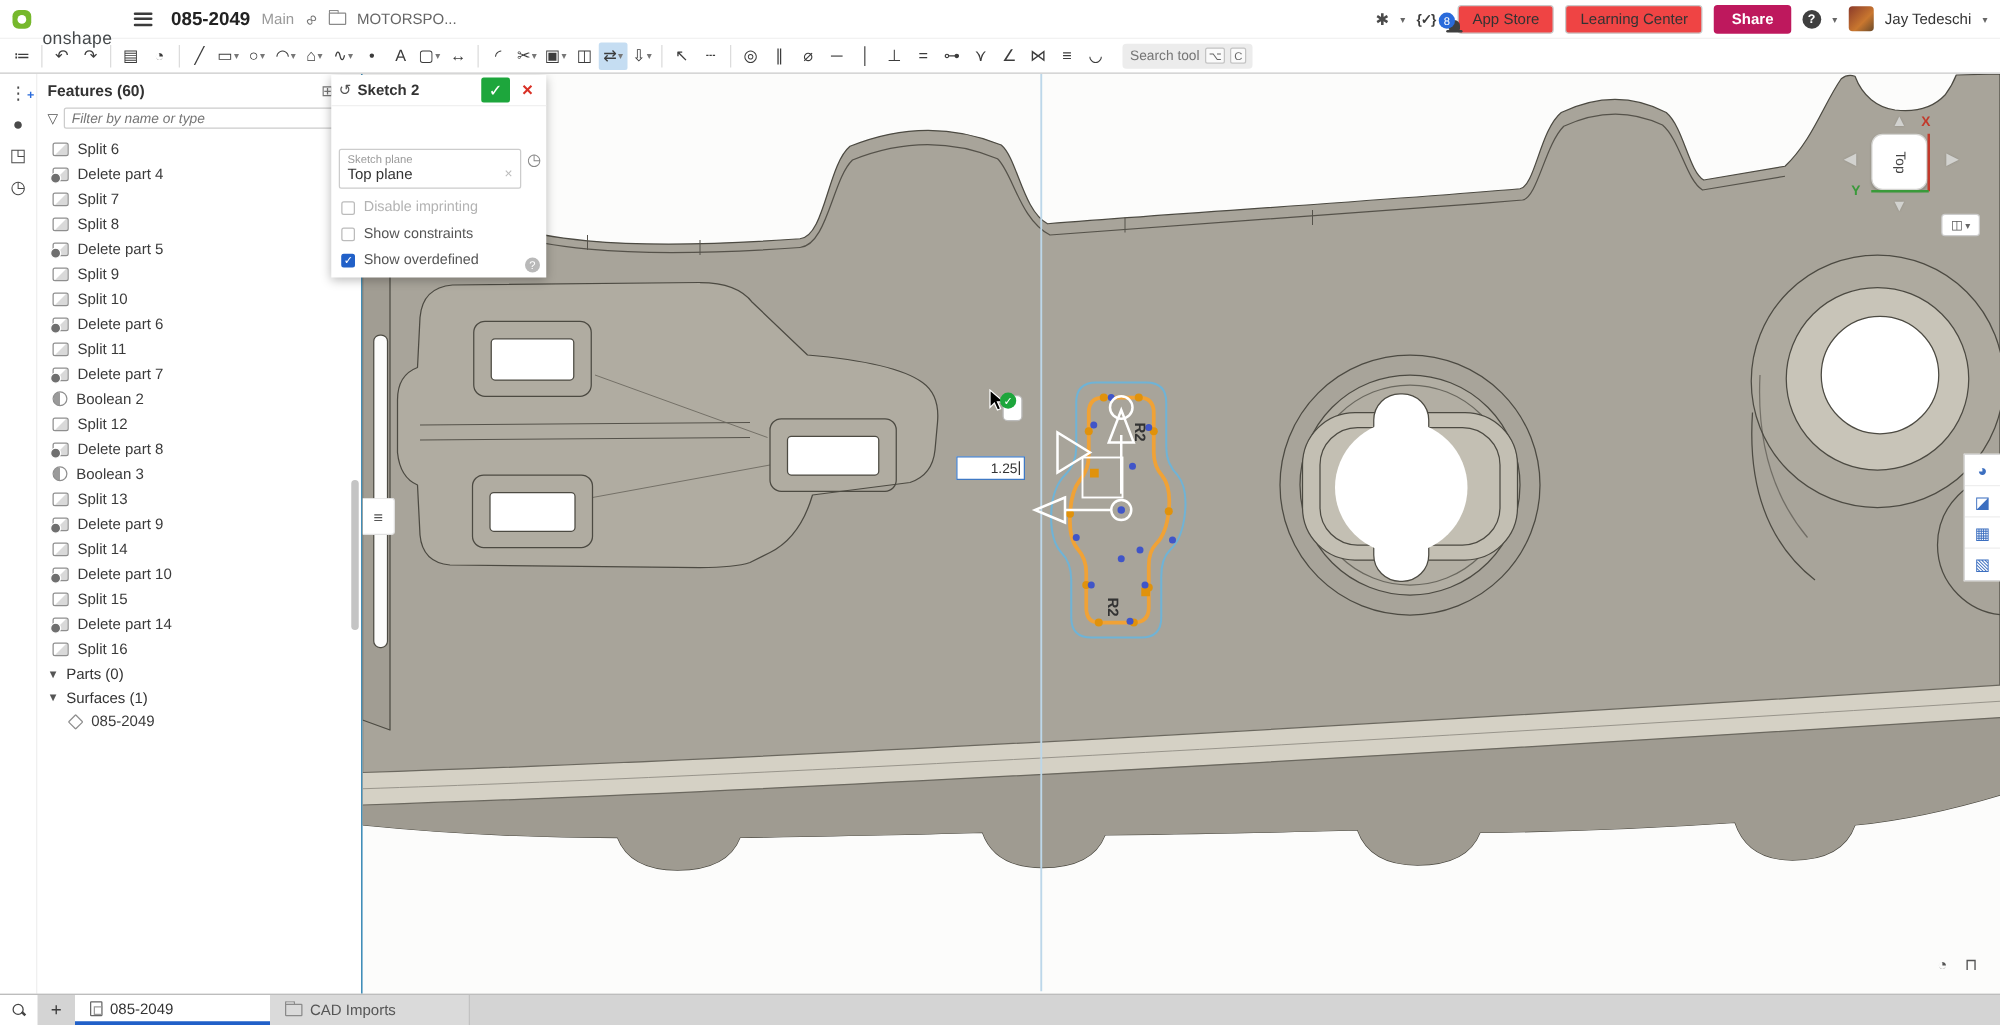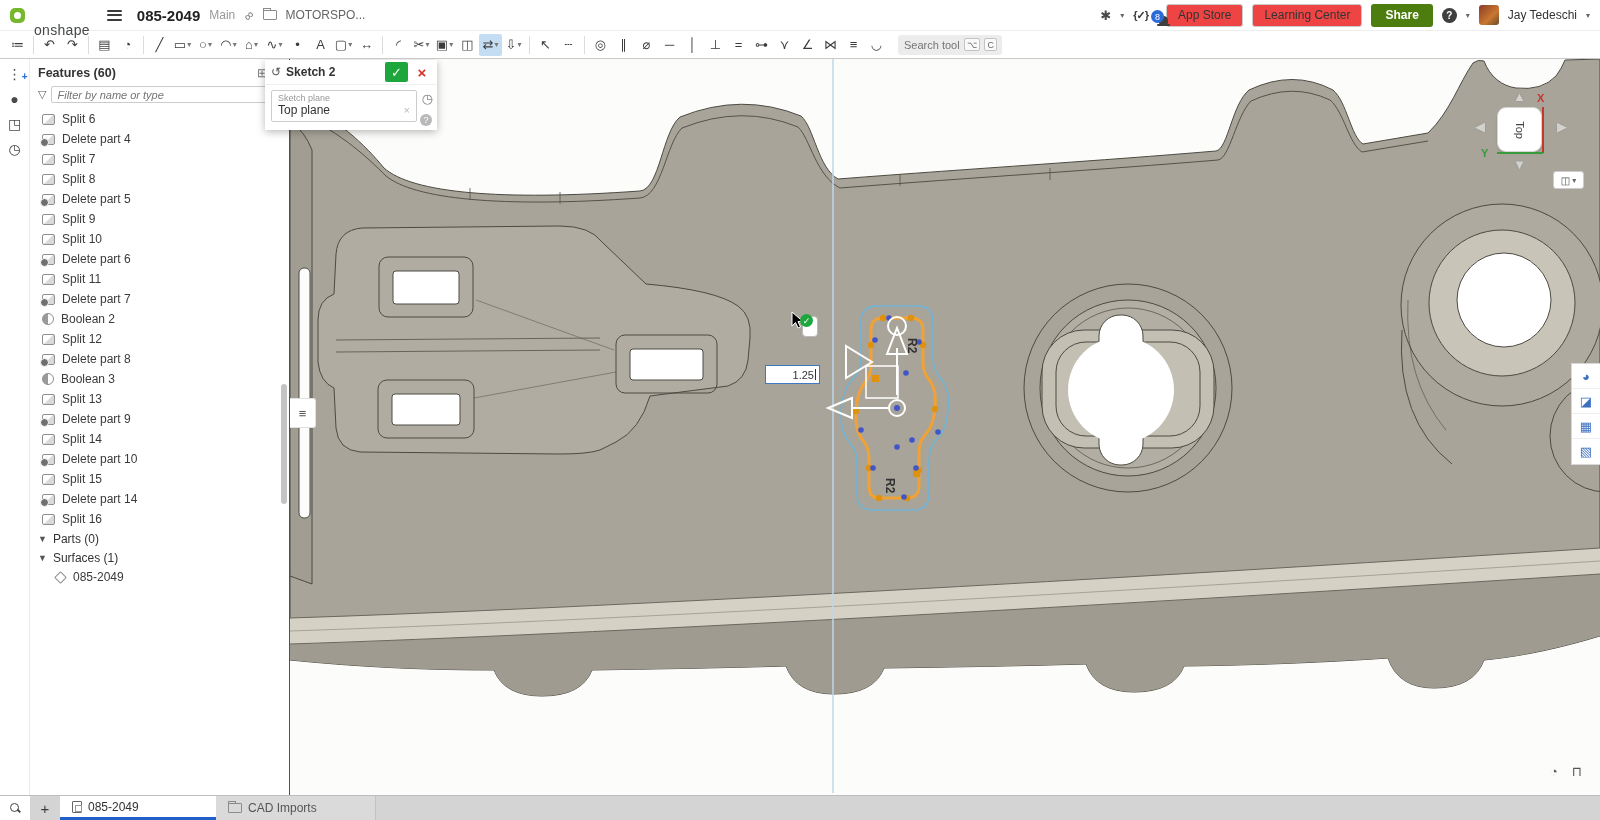--- a/index.html
+++ b/index.html
@@ -20,21 +20,21 @@
   .doc-folder { font-size:12px; color:#666; }
   .tb-right { margin-left:auto; display:flex; align-items:center; gap:9px; }
   .ic-sm { font-size:13px; color:#4a4a4a; }
   .caret { font-size:8px; color:#666; }
   .codechk { font-size:11px; color:#3c3c3c; letter-spacing:-1px; font-weight:bold; }
   .bell { position:relative; width:13px; height:13px; }
   .bell::before { content:""; position:absolute; left:2px; top:1px; width:9px; height:8px; background:#3f3f3f; border-radius:5px 5px 1px 1px; }
   .bell::after { content:""; position:absolute; left:0; top:9px; width:13px; height:2px; background:#3f3f3f; border-radius:1px; }
   .bell-badge { position:absolute; top:-5px; right:-7px; background:#2a6bdb; color:#fff; font-size:9px; min-width:13px; height:13px; border-radius:7px; display:flex; align-items:center; justify-content:center; padding:0 2px; }
   .btn-plain { height:23px; padding:0 11px; border:1px solid #c9c9c9; border-radius:3px; background:#ef4444; font-size:12px; color:#333; display:flex; align-items:center; cursor:pointer; }
-  .btn-share { height:23px; padding:0 14px; border:none; border-radius:3px; background:#4d7c0f; color:#fff; font-size:12px; font-weight:bold; display:flex; align-items:center; cursor:pointer; }
+  .btn-share { height:23px; padding:0 14px; border:none; border-radius:3px; background:#be185d; color:#fff; font-size:12px; font-weight:bold; display:flex; align-items:center; cursor:pointer; }
   .help-circ { width:15px; height:15px; border-radius:50%; background:#3f3f3f; color:#fff; font-size:10px; font-weight:bold; display:flex; align-items:center; justify-content:center; }
   .avatar { width:20px; height:20px; border-radius:3px; background:linear-gradient(135deg,#8b3a2a,#c9772f 60%,#6b4a2a); flex:none; }
   .user-name { font-size:12px; color:#333; }
 
   
   .toolbar { height:29px; background:#fff; border-top:1px solid #eee; border-bottom:1px solid #c9c9c9; display:flex; align-items:center; padding:0 6px; position:relative; z-index:55; }
   .tb-btn { height:22px; min-width:23px; padding:0 2px; display:flex; align-items:center; justify-content:center; border-radius:2px; cursor:pointer; }
   .tb-btn.active { background:#c5ddf2; }
   .tb-g { font-size:13px; color:#3c3c3c; line-height:1; }
   .tb-c { font-size:8px; color:#777; margin-left:1px; }
@@ -71,21 +71,21 @@
   .viewport { position:relative; flex:1; overflow:hidden; }
   .viewport svg text { font-family:"Liberation Sans",sans-serif; }
 
   
   .dialog { position:absolute; left:265px; top:1px; width:172px; background:#fff; box-shadow:0 2px 8px rgba(0,0,0,.28); z-index:50; }
   .dlg-head { height:25px; display:flex; align-items:center; padding:0 6px; gap:5px; border-bottom:1px solid #f0f0f0; }
   .dlg-ic { font-size:12px; color:#555; }
   .dlg-title { font-size:12px; font-weight:bold; color:#333; }
   .dlg-ok { margin-left:auto; width:23px; height:20px; background:#1da63c; border-radius:2px; color:#fff; font-size:13px; display:flex; align-items:center; justify-content:center; cursor:pointer; }
   .dlg-x { width:18px; height:20px; color:#d93025; font-size:15px; font-weight:bold; display:flex; align-items:center; justify-content:center; cursor:pointer; }
-  .dlg-body { padding:5px 6px 8px 6px; position:relative; }
+  .dlg-body { padding:5px 6px 8px 6px; position:relative;margin-top:29px; }
   .plane-box { border:1px solid #ccc; border-radius:2px; padding:2px 6px 4px 6px; width:146px; }
   .plane-label { font-size:9px; color:#999; }
   .plane-val { font-size:12px; color:#333; display:flex; align-items:center; }
   .plane-clear { margin-left:auto; color:#bbb; font-size:11px; cursor:pointer; }
   .dlg-clock { position:absolute; right:4px; top:6px; font-size:13px; color:#888; cursor:pointer; }
   .chk-row { display:flex; align-items:center; gap:7px; margin-top:9px; padding-left:2px; cursor:pointer; }
   .chk { width:11px; height:11px; border:1px solid #bbb; border-radius:2px; background:#fff; flex:none; position:relative; }
   .chk.on { background:#2160c8; border-color:#2160c8; }
   .chk.on::after { content:"✓"; color:#fff; font-size:9px; position:absolute; left:1px; top:-1px; }
   .chk-label { font-size:11.5px; color:#555; }
@@ -570,20 +570,34 @@
     </div>
     <div class="dlg-body">
       <div class="plane-box">
         <div class="plane-label">Sketch plane</div>
         <div class="plane-val">
           <span>Top plane</span>
           <span class="plane-clear">×</span>
         </div>
       </div>
       <span class="dlg-clock">◷</span>
+      <div id="dlg-options">
+          <div class="chk-row muted">
+            <span class="chk"></span>
+            <span class="chk-label">Disable imprinting</span>
+          </div>
+          <div class="chk-row">
+            <span class="chk"></span>
+            <span class="chk-label">Show constraints</span>
+          </div>
+          <div class="chk-row">
+            <span class="chk on"></span>
+            <span class="chk-label">Show overdefined</span>
+          </div>
+        </div>
       <span class="dlg-help">?</span>
     </div>
   </div>
 </div>
 
 <footer class="tabbar">
   <span class="tab-search">
     <span class="mag"></span>
   </span>
   <span class="tab-add">+</span>

